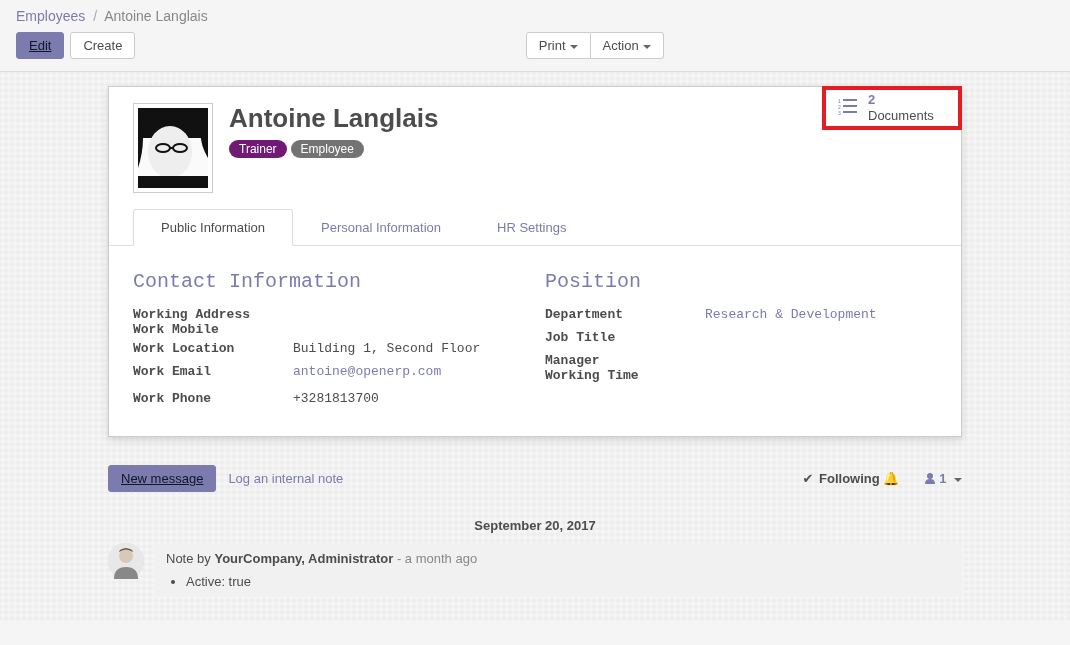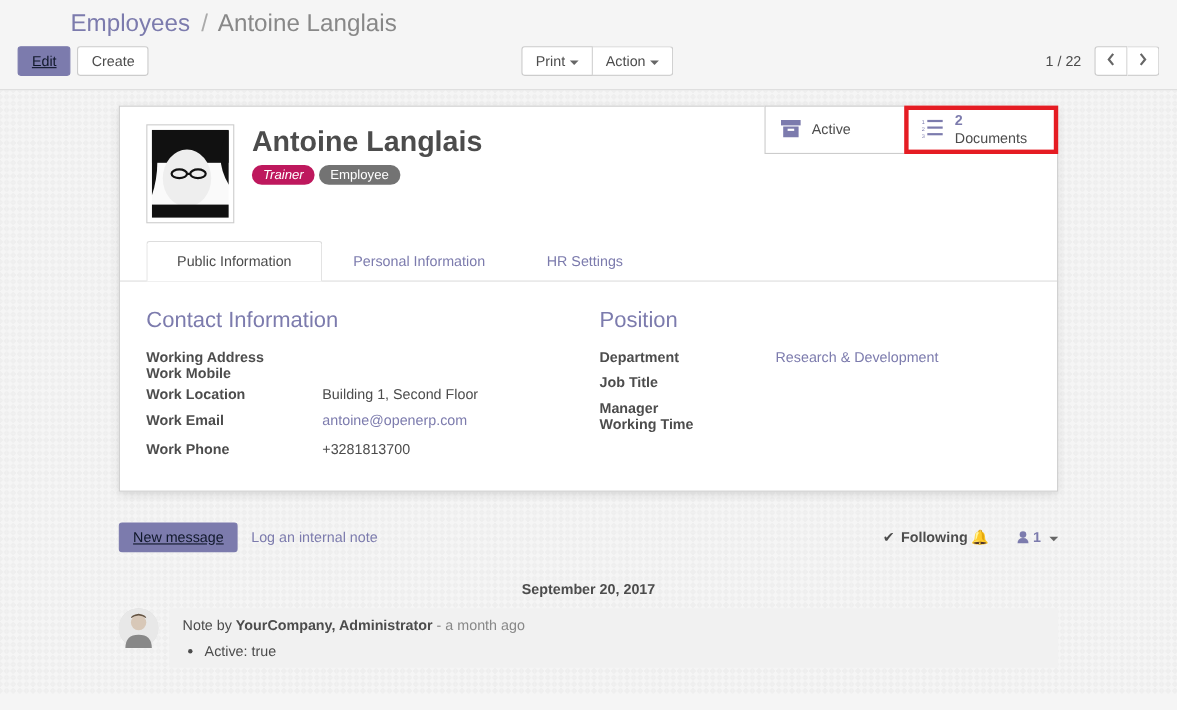--- a/index.html
+++ b/index.html
@@ -10,24 +10,23 @@
       background: #f5f5f5;
     }
     .page-wrap { width: 1070px; }
     
     
     .control-bar {
       padding: 8px 16px 12px 16px;
       background: #f5f5f5;
     }
     .breadcrumb {
-      font-size: 22px;
+      font-size: 14px;
       color: #888;
       margin-bottom: 8px;
-      margin-left: 48px;
     }
     .breadcrumb a { color: #7c7bad; text-decoration: none; }
     .breadcrumb-sep { color: #aaa; padding: 0 4px; }
     .control-row {
       display: flex;
       align-items: center;
       width: 100%;
     }
     .control-left { display: flex; gap: 6px; }
     .control-center { flex: 1; display: flex; justify-content: center; gap: 0; }
@@ -104,21 +103,21 @@
       color: #4c4c4c;
       margin-bottom: 6px;
     }
     .tags { display: flex; gap: 4px; }
     .tag {
       font-size: 12px;
       color: #fff;
       padding: 2px 10px;
       border-radius: 10px;
     }
-    .tag-yellow { background: #be185d; font-style: italic; }
+    .tag-yellow { background: #701a75; }
     .tag-blue { background: #737373; }
     
     .stat-buttons {
       position: absolute;
       right: -1px;
       top: -1px;
       display: flex;
     }
     .stat-btn {
       border: 1px solid #ccc;
@@ -158,20 +157,21 @@
       border-bottom: 1px solid #fff;
       margin-bottom: -1px;
       background: #fff;
       border-radius: 3px 3px 0 0;
     }
     
     .tab-content {
       display: flex;
       padding: 24px;
       gap: 20px;
+      font-family: Liberation Mono, monospace;
     }
     .col { flex: 1; }
     .section-title {
       font-size: 20px;
       color: #7c7bad;
       margin-bottom: 14px;
     }
     .field-row {
       display: flex;
       margin-bottom: 6px;
@@ -250,52 +250,27 @@
       <div class="control-center">
         <div class="btn-group">
           <button class="btn">
             <span>Print</span><span class="caret"></span>
           </button>
           <button class="btn">
             <span>Action</span><span class="caret"></span>
           </button>
         </div>
       </div>
-      <div class="control-right">
-        <span class="pager-text">1 / 22</span>
-        <div class="pager-btns">
-          <button class="btn">
-            <svg width="8" height="12" viewBox="0 0 8 12">
-                <path d="M6 1L2 6l4 5" stroke="#666" stroke-width="2" fill="none"></path>
-              </svg>
-          </button>
-          <button class="btn">
-            <svg width="8" height="12" viewBox="0 0 8 12">
-                <path d="M2 1l4 5-4 5" stroke="#666" stroke-width="2" fill="none"></path>
-              </svg>
-          </button>
-        </div>
-      </div>
     </div>
   </div>
 
   <div class="form-area">
     <div class="sheet">
 
       <div class="stat-buttons">
-        <div class="stat-btn">
-          <span class="stat-icon">
-            <svg width="18" height="16" viewBox="0 0 18 16">
-                <rect x="0" y="0" width="18" height="5" fill="#7c7bad"></rect>
-                <rect x="2" y="6" width="14" height="10" fill="#7c7bad"></rect>
-                <rect x="6" y="8" width="6" height="2" fill="#fff"></rect>
-              </svg>
-          </span>
-          <span class="stat-text">Active</span>
-        </div>
         <div class="stat-btn highlight">
           <span class="stat-icon">
             <svg width="20" height="18" viewBox="0 0 20 18">
               <text x="0" y="5" font-size="5" fill="#7c7bad">1</text>
                 <rect x="5" y="1" width="14" height="2" fill="#7c7bad"></rect>
               <text x="0" y="11" font-size="5" fill="#7c7bad">2</text>
                 <rect x="5" y="7" width="14" height="2" fill="#7c7bad"></rect>
               <text x="0" y="17" font-size="5" fill="#7c7bad">3</text>
                 <rect x="5" y="13" width="14" height="2" fill="#7c7bad"></rect>
             </svg>

